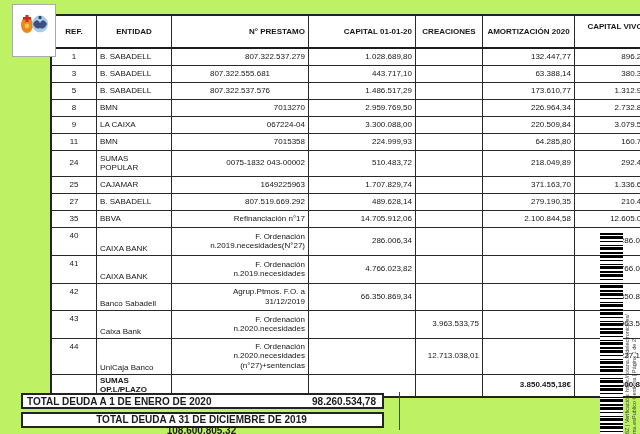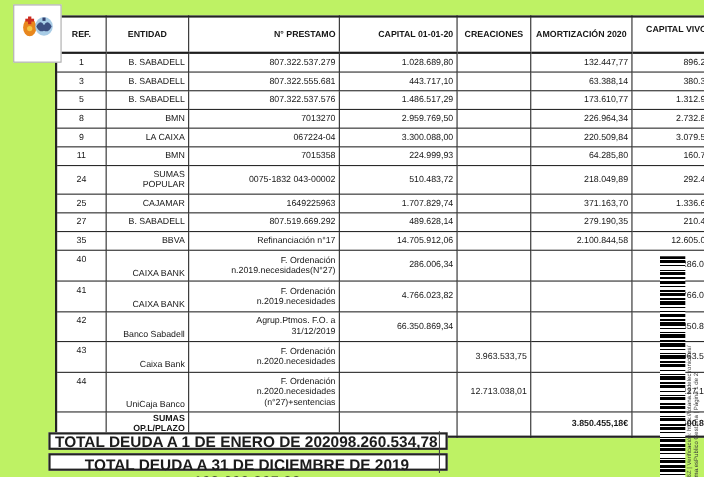--- a/index.html
+++ b/index.html
@@ -23,38 +23,38 @@
   }
   th.c-ref{width:38px; text-align:center;}
   th.c-ent{width:68px; text-align:center;}
   th.c-pre{width:130px; text-align:right;}
   th.c-cap{width:100px; text-align:right; padding-right:5px;}
   th.c-cre{width:60px; text-align:center; padding-left:0; padding-right:0;}
   th.c-amo{width:85px; text-align:center; padding-right:5px;}
   th.c-viv{width:90px; text-align:right; padding-right:5px;}
   td.ref{text-align:center; vertical-align:middle;}
   td.ref.top{vertical-align:top; padding-top:3px;}
-  td.ent{vertical-align:middle;text-align:right;}
+  td.ent{vertical-align:middle;}
   td.ent.bottom{vertical-align:bottom;}
   td.pre{vertical-align:middle;text-align:right;}
-  td.pre.center{}
+  td.pre.center{text-align:center;}
   td.num{text-align:right; vertical-align:middle; white-space:nowrap;}
   td.cap{padding-right:12px;}
   td.cre{padding-right:3px;}
   td.amo{padding-right:6px;}
   td.viv{padding-right:5px;}
   td.viv.cut{padding-right:20px;}
   tr.sumas td{font-weight:bold;}
   tr.sumas td.amo{font-weight:bold;}
   
   .total-box{
-    position:absolute; left:44px; width:363px; height:16px;
+    position:absolute; left:21px; width:363px; height:16px;
     border:2px solid #232323; background:#fff; display:flex;
-    align-items:center; 
-    font-size:14px; font-weight:bold; padding:0 6px 0 4px; box-sizing:border-box;
+    align-items:center; justify-content:space-between;
+    font-size:10px; font-weight:bold; padding:0 6px 0 4px; box-sizing:border-box;
     white-space:nowrap;
   }
   .total-1{top:393px;} .total-2{top:412px;flex-direction:column;}
   .total-edge-line{position:absolute; left:399px; top:392px; width:1px; height:38px; background:#444;}
   
   .barcode{
     position:absolute; left:600px; top:233px; width:23px; height:201px;
     background:repeating-linear-gradient(180deg,
       #000 0 2px, #fff 2px 3px, #000 3px 6px, #fff 6px 8px,
       #000 8px 9px, #fff 9px 12px, #000 12px 13px, #fff 13px 14px,

